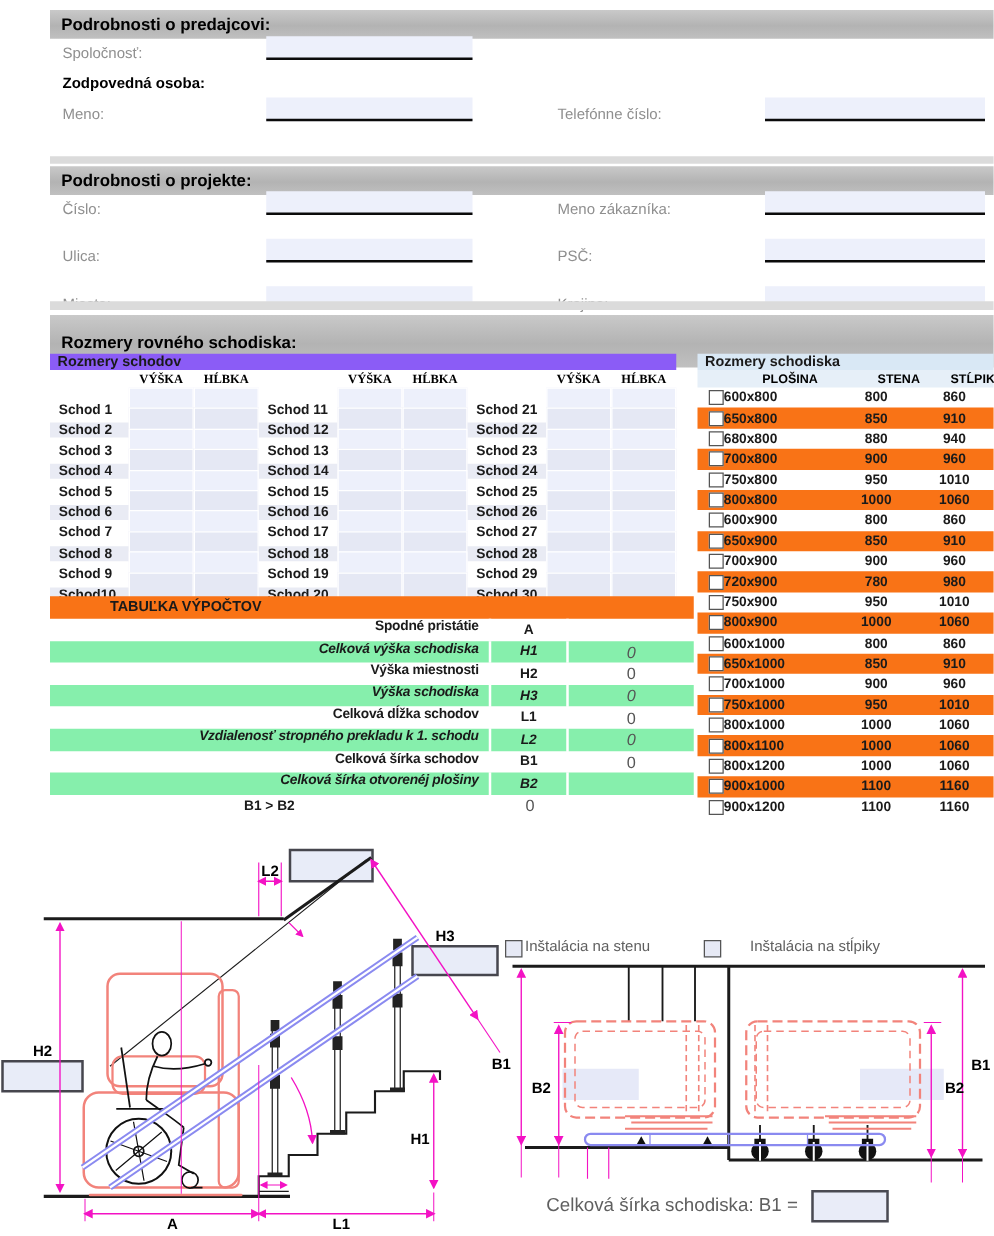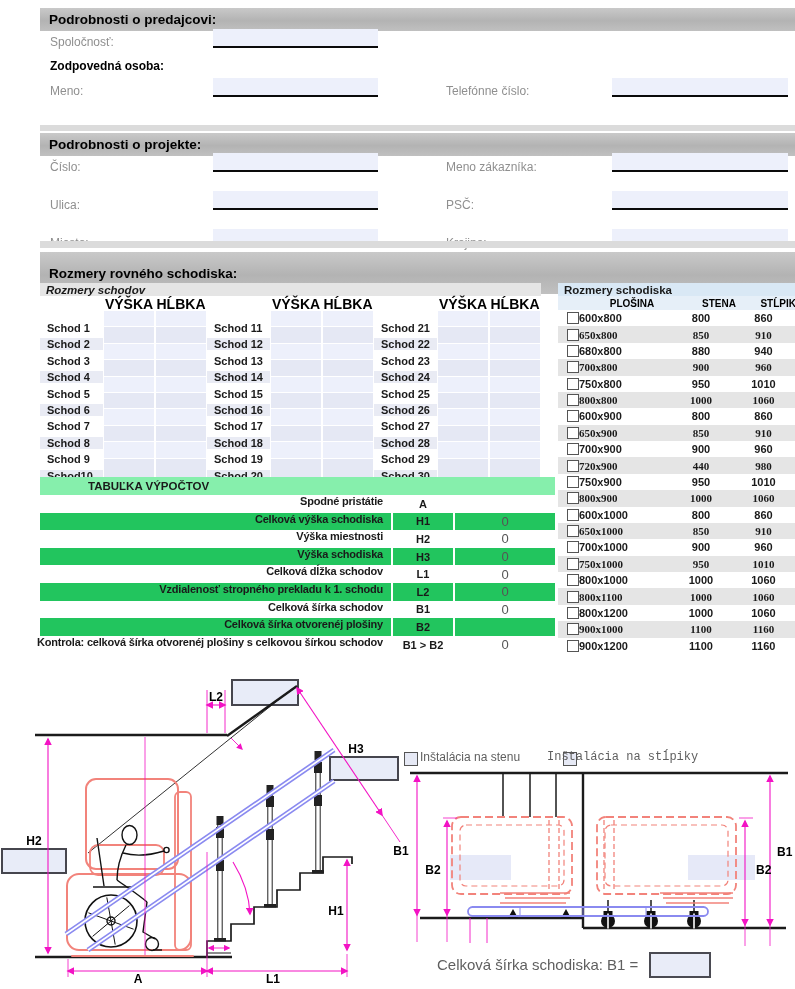--- a/index.html
+++ b/index.html
@@ -11,48 +11,48 @@
        display:flex;align-items:center;padding-left:9px;box-sizing:border-box;
        font-weight:bold;font-size:13.5px;color:#000;}
   .strip{position:absolute;left:40px;right:0;background:#dbdbdb;}
   .flabel{position:absolute;font-size:12px;color:#8f8f8f;white-space:nowrap;}
   .flabel.bold{color:#000;font-weight:bold;}
   .finput{position:absolute;background:#edf0fb;border-bottom:2px solid #0a0a0a;height:17px;}
 
   
   #stair-table{position:absolute;left:40px;top:283px;width:501px;}
   .ttitle{height:13px;font-size:11.5px;font-weight:bold;display:flex;align-items:center;padding-left:6px;color:#1a1a1a;}
-  #stair-table .ttitle{background:#e5e5e5;font-style:italic;}
+  #stair-table .ttitle{background:#8b5cf6;}
   .sgrid{display:grid;grid-template-columns:63px 52px 52px 63px 52px 52px 63px 52px 52px;}
-  .stair-head{height:14px;font-size:14px;font-weight:bold;}
+  .stair-head{height:14px;font-size:10px;font-weight:bold;font-family:Liberation Serif, serif;}
   .stair-head div{display:flex;align-items:center;justify-content:center;}
   .trow{height:16.4px;font-size:11px;}
   .lcell{display:flex;align-items:center;padding-left:7px;font-weight:bold;color:#1a1a1a;margin-top:12px;}
   .icell{background:#edf0fb;border:1px solid #fff;box-sizing:border-box;}
   .trow.alt .lcell{background:#e9ebf4;}
   .trow.alt .icell{background:#e5e8f4;}
 
   
   #calc-table{position:absolute;left:40px;top:477px;width:515px;}
-  #calc-table .ttitle{background:#86efac;height:18px;padding-left:48px;}
+  #calc-table .ttitle{background:#f97316;height:18px;padding-left:48px;}
   .crow{display:grid;grid-template-columns:353px 62px 100px;height:17.6px;font-size:11px;align-items:center;}
-  .crow.yellow{background:#22c55e;}
+  .crow.yellow{background:#86efac;font-style:italic;}
   .clabel{display:flex;justify-content:flex-end;height:100%;padding-right:8px;
           font-weight:bold;white-space:nowrap;letter-spacing:-0.2px;border-right:2px solid #fff;box-sizing:border-box;color:#1a1a1a;}
   .ccode{text-align:center;font-weight:bold;font-size:11px;border-right:2px solid #fff;box-sizing:border-box;height:100%;display:flex;align-items:center;justify-content:center;color:#1a1a1a;}
   .cval{text-align:center;font-size:13px;color:#555;}
 
   
   #plat-table{position:absolute;left:558px;top:283px;width:237px;}
   #plat-table .ttitle{background:#d9e8f5;}
   .pgrid{display:grid;grid-template-columns:112px 62px 63px;}
   .plat-head{height:14px;background:#e6eff8;font-size:10px;font-weight:bold;}
   .plat-head div{display:flex;align-items:center;justify-content:center;padding-left:36px;}
   .prow{height:16.38px;font-size:11px;font-weight:bold;align-items:center;color:#1a1a1a;}
-  .prow.alt{background:#e5e5e5;font-family:Liberation Serif, serif;}
+  .prow.alt{background:#f97316;}
   .pcell1{display:flex;align-items:center;gap:0;padding-left:9px;}
   .pcheck{width:10px;height:10px;background:#fff;border:1.6px solid #555;display:inline-block;flex:none;}
   .pnum{text-align:center;}
 
   
   .cklabel{position:absolute;font-size:12px;color:#5f5f5f;white-space:nowrap;}
   .ckbox{position:absolute;width:12px;height:12px;border:1.6px solid #555;background:#e6e9f5;box-sizing:content-box;}
   .cap{position:absolute;font-size:15px;color:#5f5f5f;white-space:nowrap;}
   .valbox{position:absolute;background:#e9ecf8;border:2px solid #4a4a52;box-sizing:border-box;}
 
@@ -269,23 +269,20 @@
         <div class="cval">0</div>
       </div>
       <div class="crow yellow">
         <div class="clabel">
           <span>Celková šírka otvorenéj plošiny</span>
         </div>
         <div class="ccode">B2</div>
         <div class="cval"></div>
       </div>
       <div class="crow">
-        <div class="clabel">
-          <span>Kontrola: celková šírka otvorenéj plošiny s celkovou šírkou schodov</span>
-        </div>
         <div class="ccode">B1 &gt; B2</div>
         <div class="cval">0</div>
       </div>
     </div>
 </div>
 
 <div id="plat-table">
   <div class="ttitle">Rozmery schodiska</div>
   <div class="pgrid plat-head">
     <div>PLOŠINA</div>
@@ -363,21 +360,21 @@
           <span>700x900</span>
         </div>
         <div class="pnum">900</div>
         <div class="pnum">960</div>
       </div>
       <div class="pgrid prow alt">
         <div class="pcell1">
           <span class="pcheck"></span>
           <span>720x900</span>
         </div>
-        <div class="pnum">440</div>
+        <div class="pnum">780</div>
         <div class="pnum">980</div>
       </div>
       <div class="pgrid prow">
         <div class="pcell1">
           <span class="pcheck"></span>
           <span>750x900</span>
         </div>
         <div class="pnum">950</div>
         <div class="pnum">1010</div>
       </div>
@@ -617,16 +614,16 @@
     <path d="M770 925 V946" stroke-width="0.8"></path>
   </g>
   <text x="433" y="874" text-anchor="middle">B2</text>
   <text x="756" y="874">B2</text>
   <text x="777" y="856">B1</text>
 </svg>
 
 <span class="ckbox" style="left:404px;top:752px;"></span>
 <div class="cklabel" style="left:420px;top:750px;">Inštalácia na stenu</div>
 <span class="ckbox" style="left:563px;top:752px;"></span>
-<div class="cklabel" style="left:547px;top:750px;font-family:Liberation Mono, monospace;">Inštalácia na stĺpiky</div>
+<div class="cklabel" style="left:600px;top:750px;">Inštalácia na stĺpiky</div>
 
 <div class="cap" style="left:437px;top:956px;">Celková šírka schodiska: B1 =</div>
 <div class="valbox" style="left:649px;top:952px;width:62px;height:26px;"></div>
 
 </body></html>

